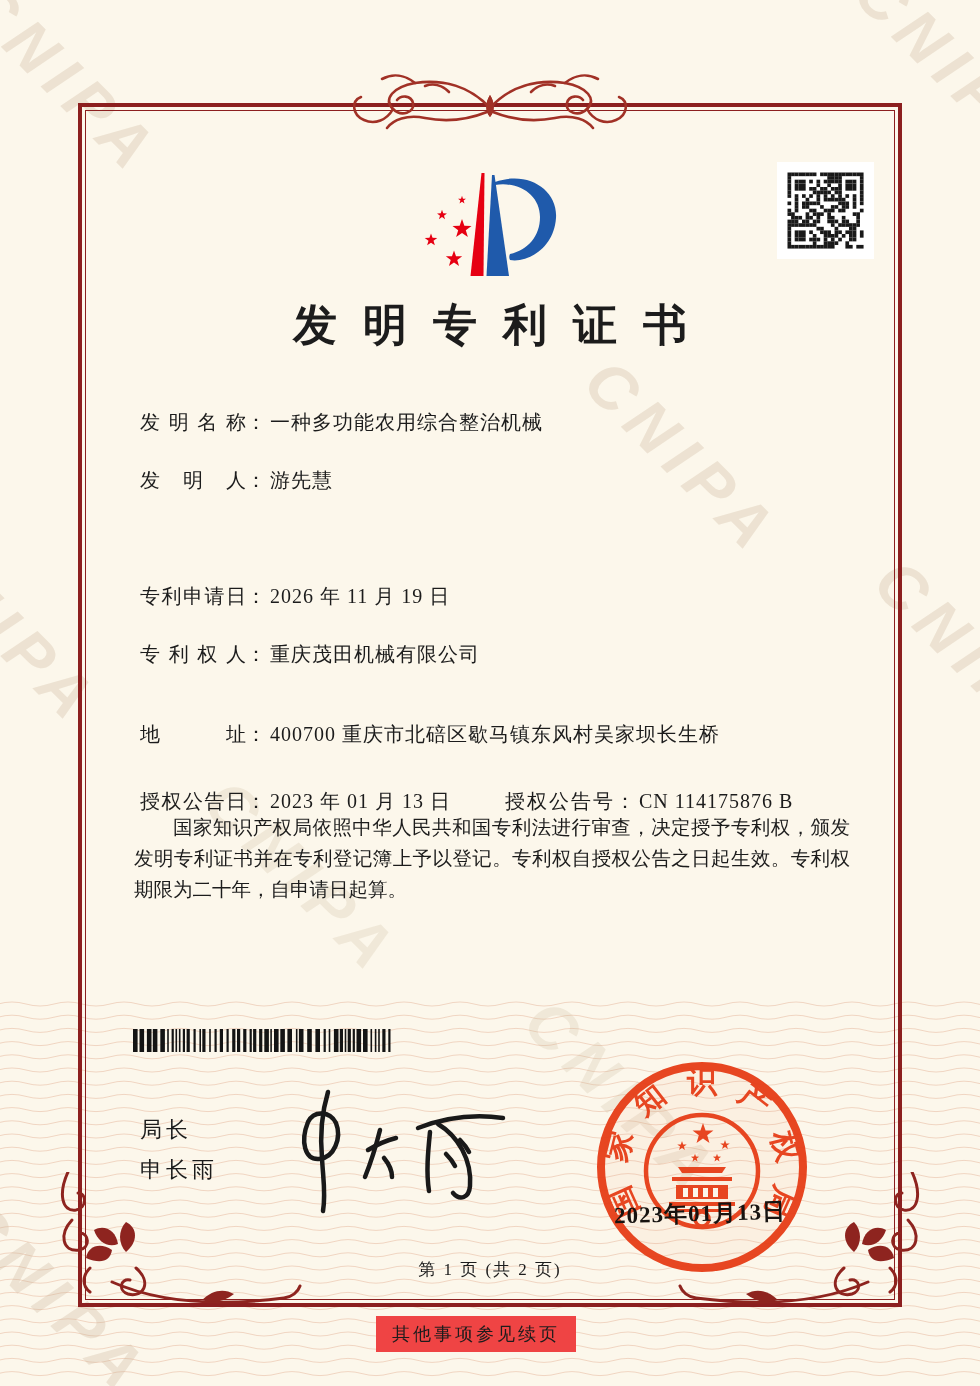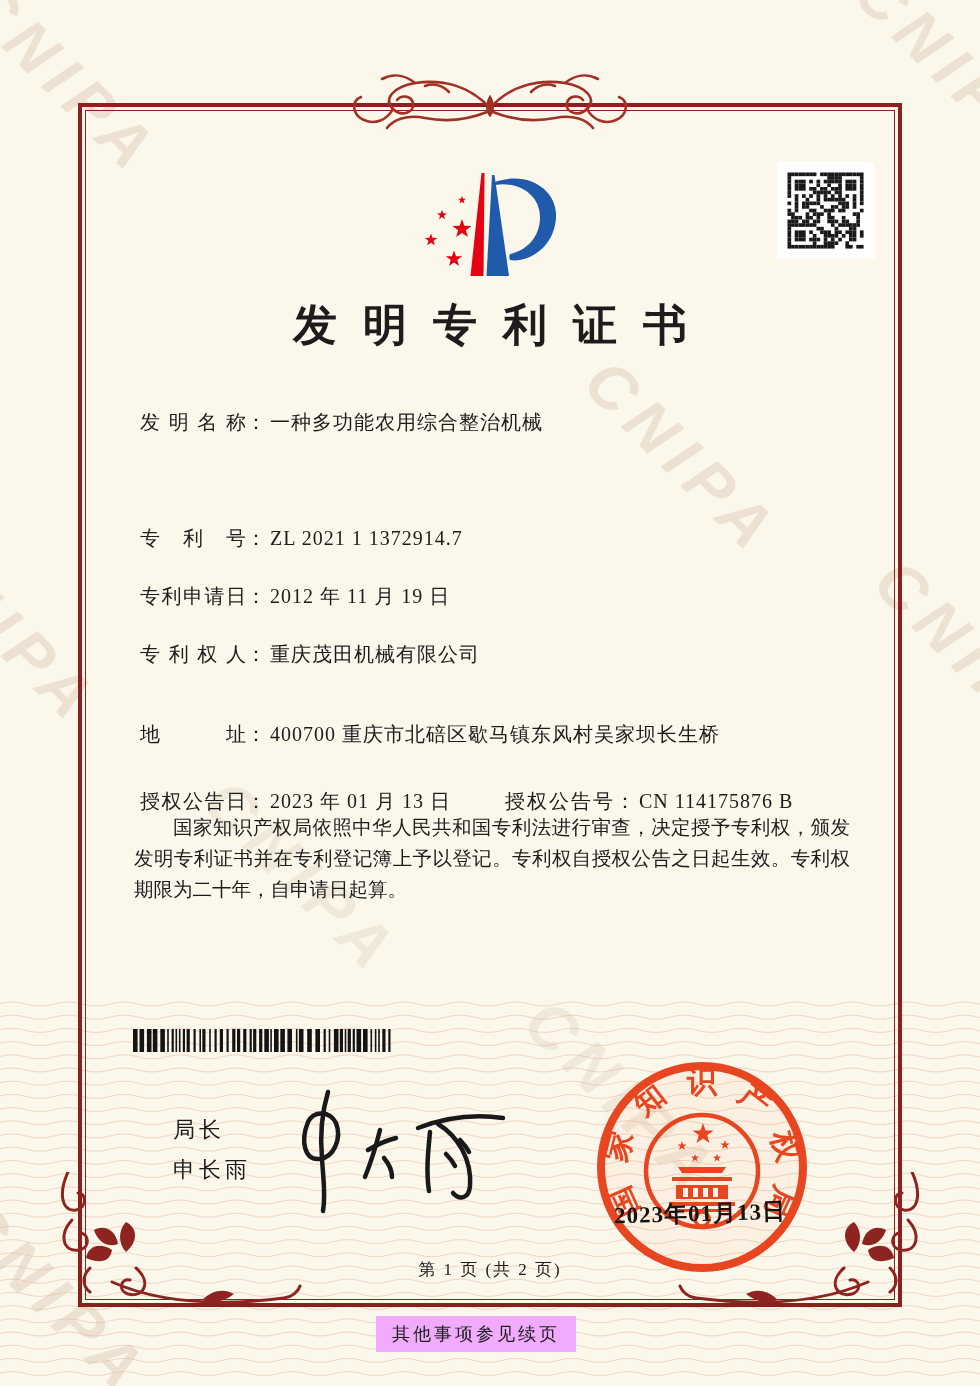--- a/index.html
+++ b/index.html
@@ -47,32 +47,32 @@
   .grant-label{letter-spacing:2px;}
   
   .body-text{
     position:absolute;left:122px;top:800px;width:740px;font-size:19.5px;line-height:31px;
     text-align:justify;
   }
   .body-text p{margin:12px;text-indent:2em;}
   
   .barcode{position:absolute;left:133px;top:1029px;width:264px;height:23px;}
   
-  .sig-block{position:absolute;left:140px;top:1110px;font-size:22px;line-height:40px;letter-spacing:4px;margin-left:33px;}
+  .sig-block{position:absolute;left:140px;top:1110px;font-size:22px;line-height:40px;letter-spacing:4px;}
   .sig-svg{position:absolute;left:272px;top:1078px;}
   
   .seal-svg{position:absolute;left:582px;top:1046px;opacity:.95;}
   .seal-date{
     position:absolute;left:600px;top:1198px;width:200px;text-align:center;
     font-size:23px;color:#171310;letter-spacing:1px;transform:rotate(-1.5deg);font-weight:bold;
   }
   
   .page-num{position:absolute;left:0;top:1258px;width:980px;text-align:center;font-size:17px;letter-spacing:2px;}
   .note-box{
-    position:absolute;left:376px;top:1316px;width:200px;height:36px;background:#f0abfc;
+    position:absolute;left:376px;top:1316px;width:200px;height:36px;background:#ef4444;
     text-align:center;line-height:36px;font-size:18px;letter-spacing:3px;
   }
   .waves{position:absolute;left:0;top:1000px;pointer-events:none;}
   .ornament{pointer-events:none;}
 </style>
 </head>
 <body>
 
 <div class="page" style="--bg: #fcf7eb;">
 
@@ -422,25 +422,25 @@
         <rect x="79.3" y="82.9" width="3.67" height="3.67" fill="#191919"></rect>
         <rect x="82.9" y="82.9" width="3.67" height="3.67" fill="#191919"></rect>
       </svg>
   </div>
 
   <h1 class="title">发明专利证书</h1>
 
   <div class="field-row" style="top:407px">
     <span class="flabel">发明名称</span><span class="fcolon">：</span><span class="fvalue">一种多功能农用综合整治机械</span>
   </div>
-  <div class="field-row" style="top:523px">
-    <span class="flabel">专利号</span><span class="fcolon">：</span><span class="fvalue">ZL 2021 1 1372914.7</span>
+  <div class="field-row" style="top:465px">
+    <span class="flabel">发明人</span><span class="fcolon">：</span><span class="fvalue">游先慧</span>
   </div>
   <div class="field-row" style="top:581px">
-    <span class="flabel">专利申请日</span><span class="fcolon">：</span><span class="fvalue">2012 年 11 月 19 日</span>
+    <span class="flabel">专利申请日</span><span class="fcolon">：</span><span class="fvalue">2026 年 11 月 19 日</span>
   </div>
   <div class="field-row" style="top:639px">
     <span class="flabel">专利权人</span><span class="fcolon">：</span><span class="fvalue">重庆茂田机械有限公司</span>
   </div>
   <div class="field-row" style="top:719px">
     <span class="flabel">地址</span><span class="fcolon">：</span><span class="fvalue">400700 重庆市北碚区歇马镇东风村吴家坝长生桥</span>
   </div>
   <div class="field-row" style="top:786px">
     <span class="flabel">授权公告日</span><span class="fcolon">：</span><span class="fvalue">2023 年 01 月 13 日</span>
     <span class="grant-pair">

